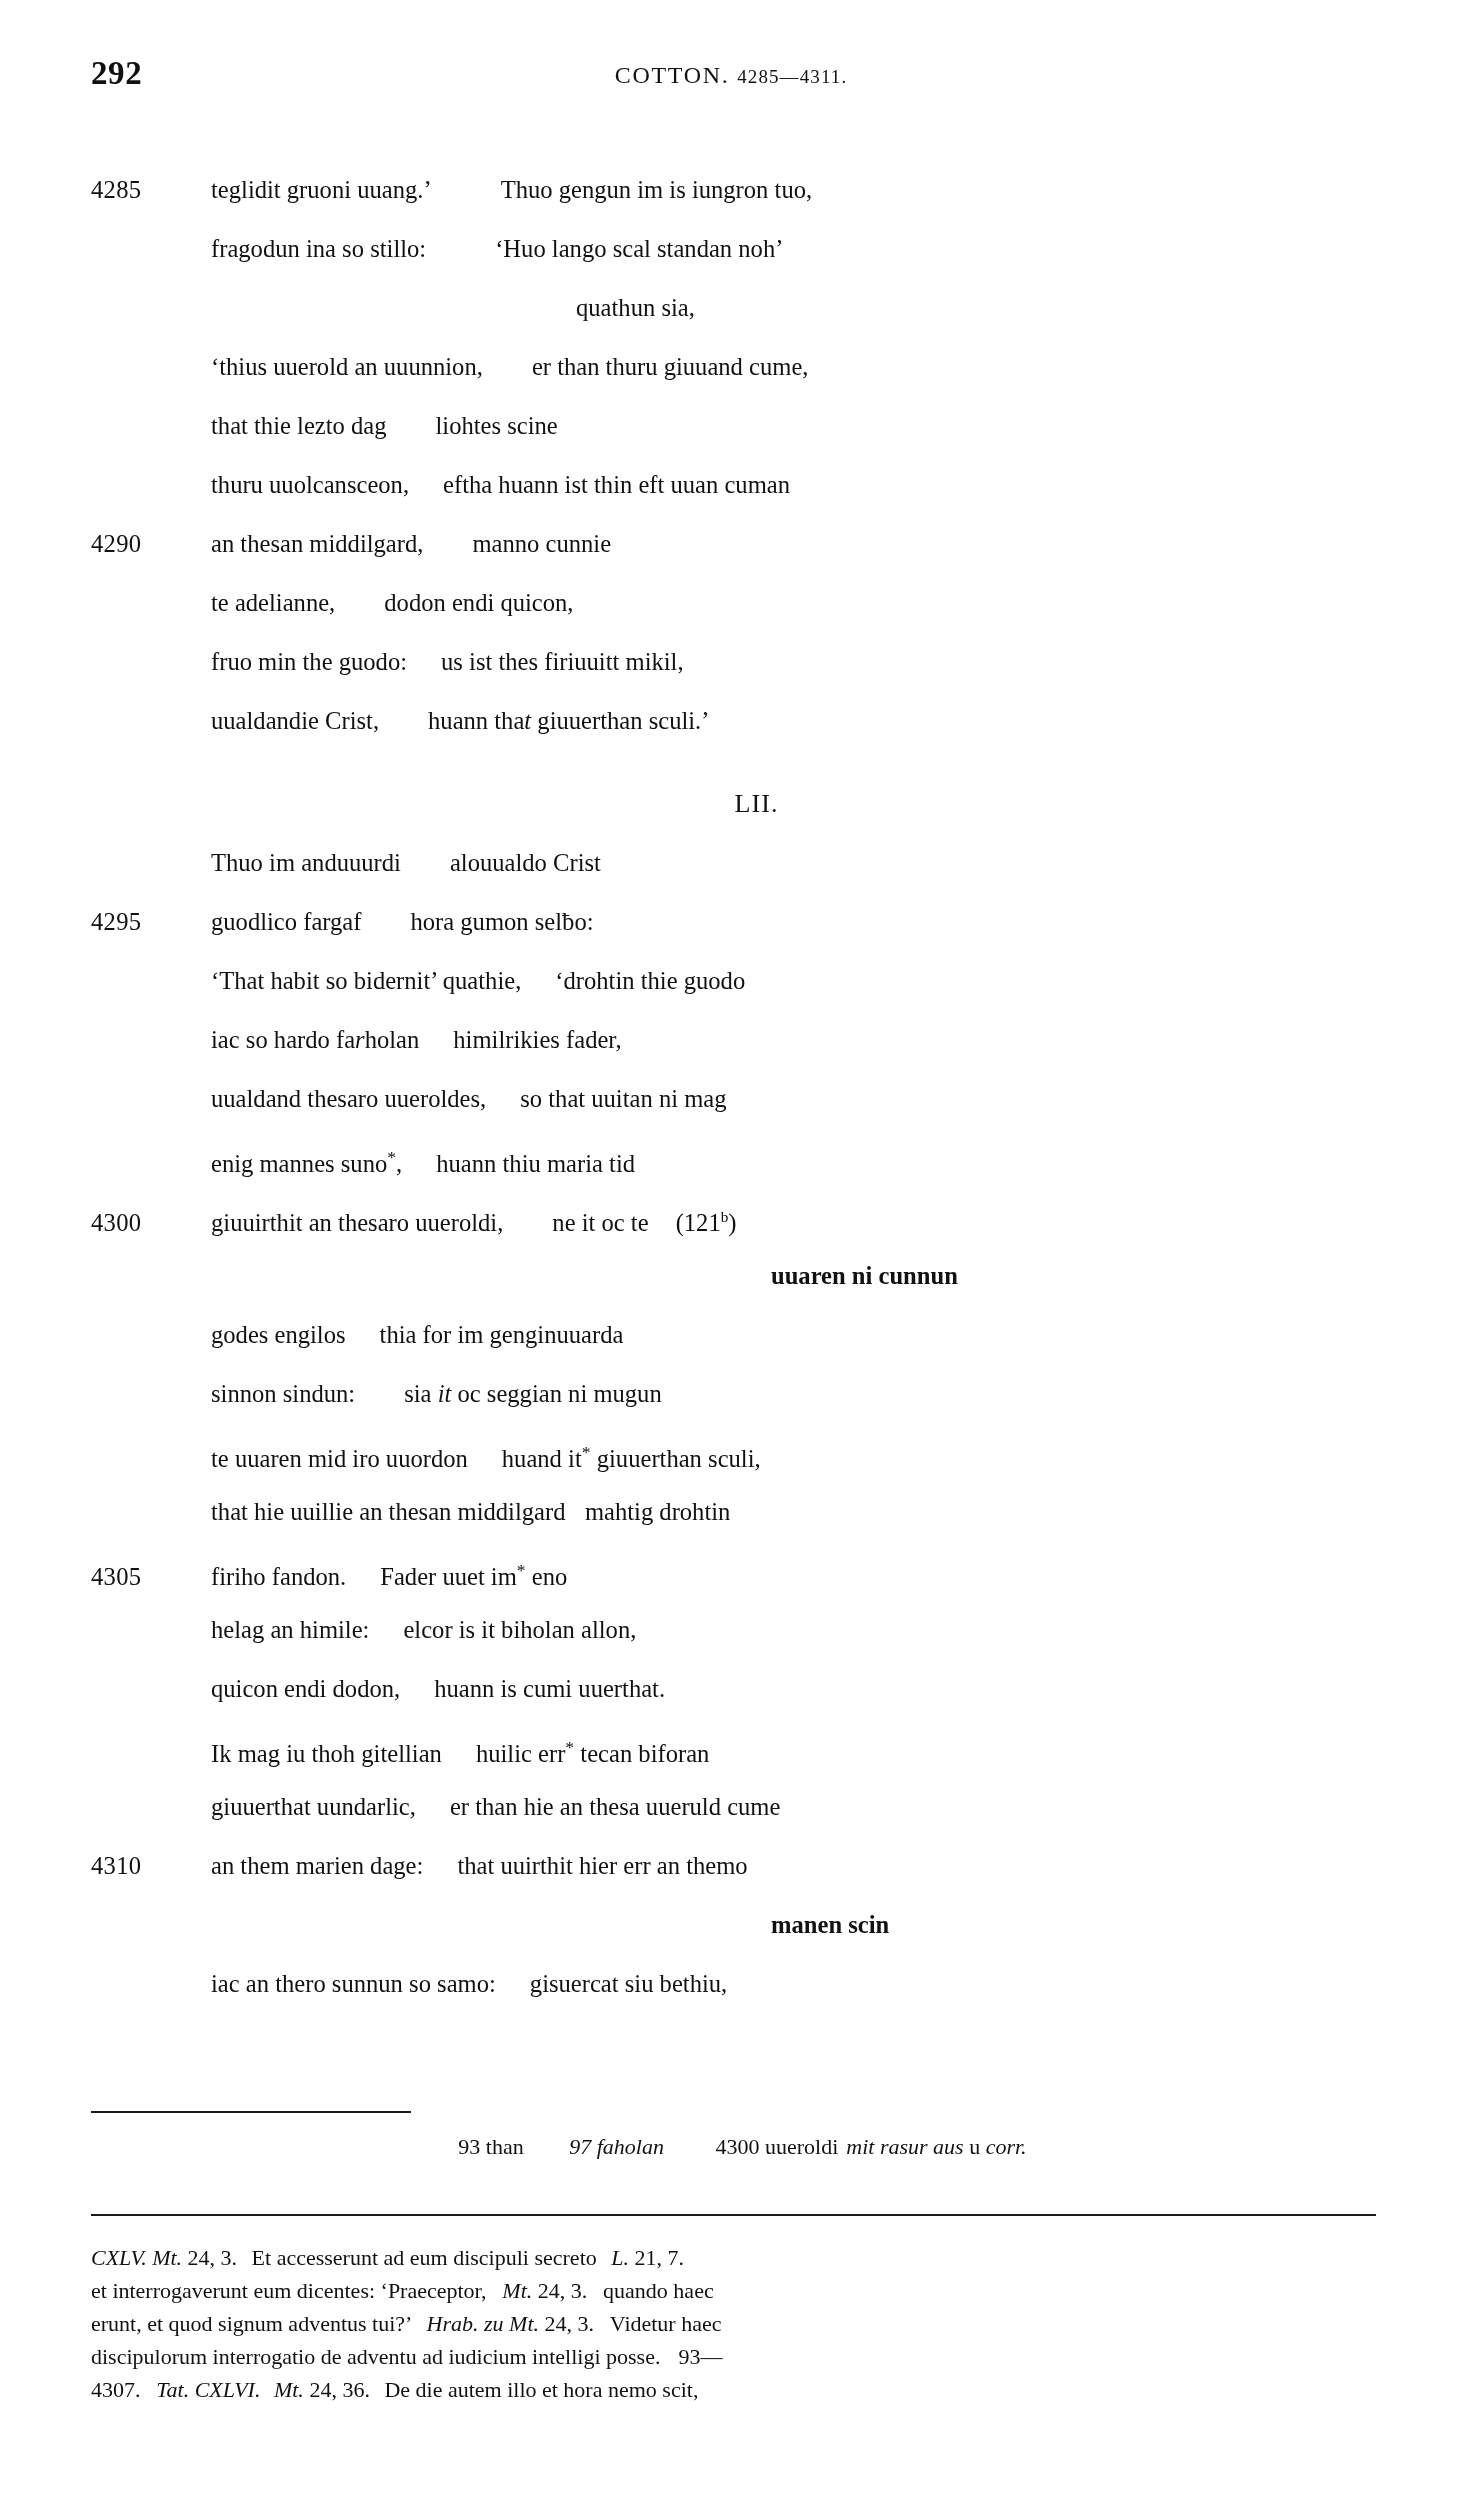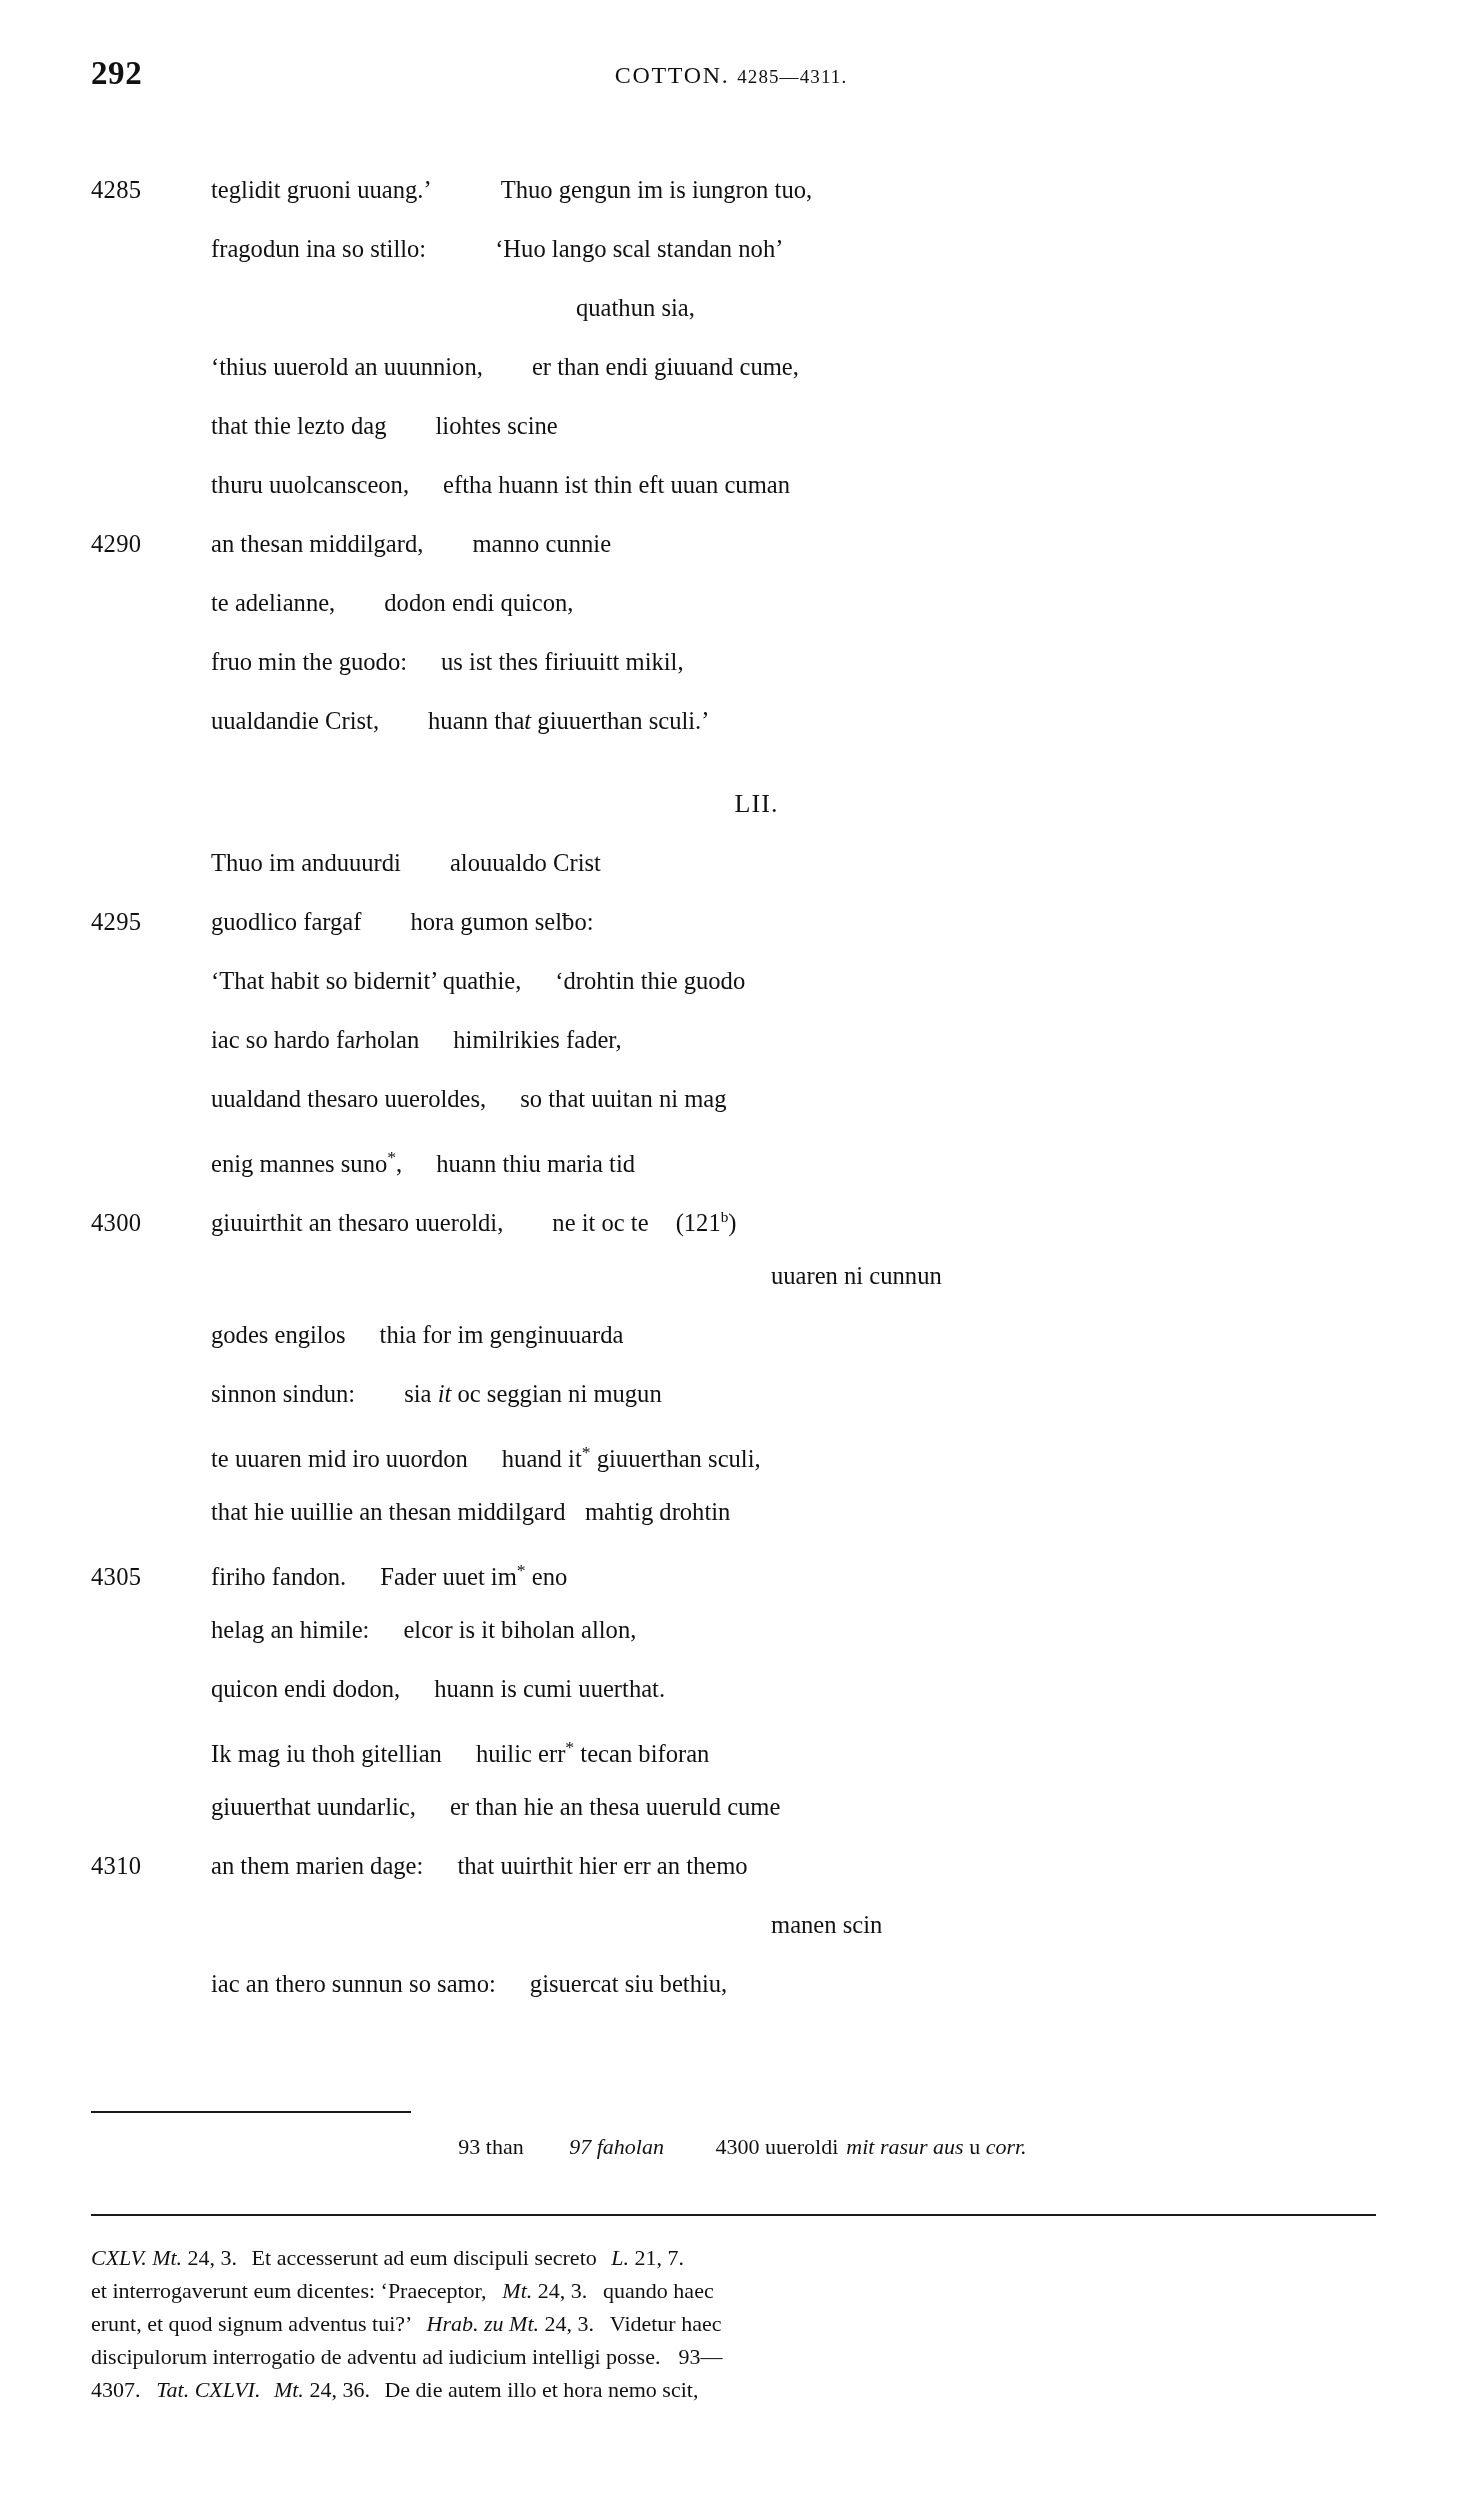--- a/index.html
+++ b/index.html
@@ -89,20 +89,21 @@
     display: inline-block;
   }
   
   .gap-s  { margin-left: 19.4px; }
   .gap-m  { margin-left: 34px; }
   .gap-l  { margin-left: 49px; }
   .gap-xl { margin-left: 69px; }
   .cont-r {
     display: block;
     padding-left: 560px;
+    font-weight: bold;
   }
   .cont-c {
     display: block;
     padding-left: 365px;
   }
 
   .ital { font-style: italic; }
   .ast  { vertical-align: super; font-size: 0.72em; letter-spacing: 0; }
   .sup  { vertical-align: super; font-size: 0.62em; }
   .folio-mark { white-space: nowrap; }
@@ -179,21 +180,21 @@
         <div class="vtext"><span class="ha"><span>fragodun ina so stillo:</span></span><span class="hb gap-xl"><span>‘Huo lango scal standan noh’</span></span></div>
       </div>
       <div class="vline">
         <span class="vnum"></span>
         <div class="vtext">
           <span class="cont-c">quathun sia,</span>
         </div>
       </div>
       <div class="vline">
         <span class="vnum"></span>
-        <div class="vtext"><span class="ha"><span>‘thius uuerold an uuunnion,</span></span><span class="hb gap-l"><span>er than endi giuuand cume,</span></span></div>
+        <div class="vtext"><span class="ha"><span>‘thius uuerold an uuunnion,</span></span><span class="hb gap-l"><span>er than thuru giuuand cume,</span></span></div>
       </div>
       <div class="vline">
         <span class="vnum"></span>
         <div class="vtext"><span class="ha"><span>that thie lezto dag</span></span><span class="hb gap-l"><span>liohtes scine</span></span></div>
       </div>
       <div class="vline">
         <span class="vnum"></span>
         <div class="vtext"><span class="ha"><span>thuru uuolcansceon,</span></span><span class="hb gap-m"><span>eftha huann ist thin eft uuan cuman</span></span></div>
       </div>
       <div class="vline">

